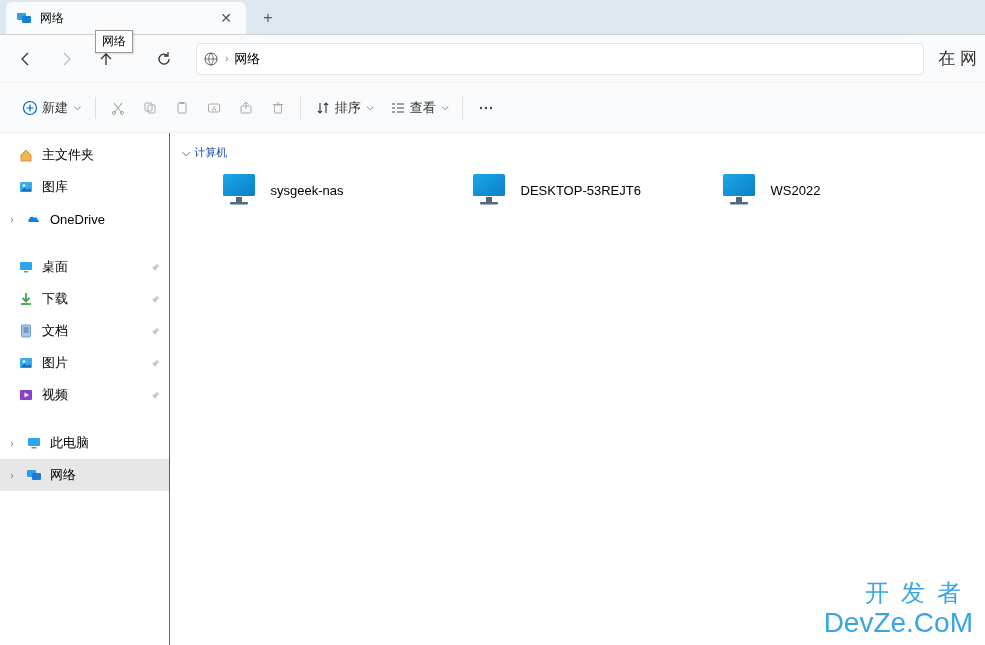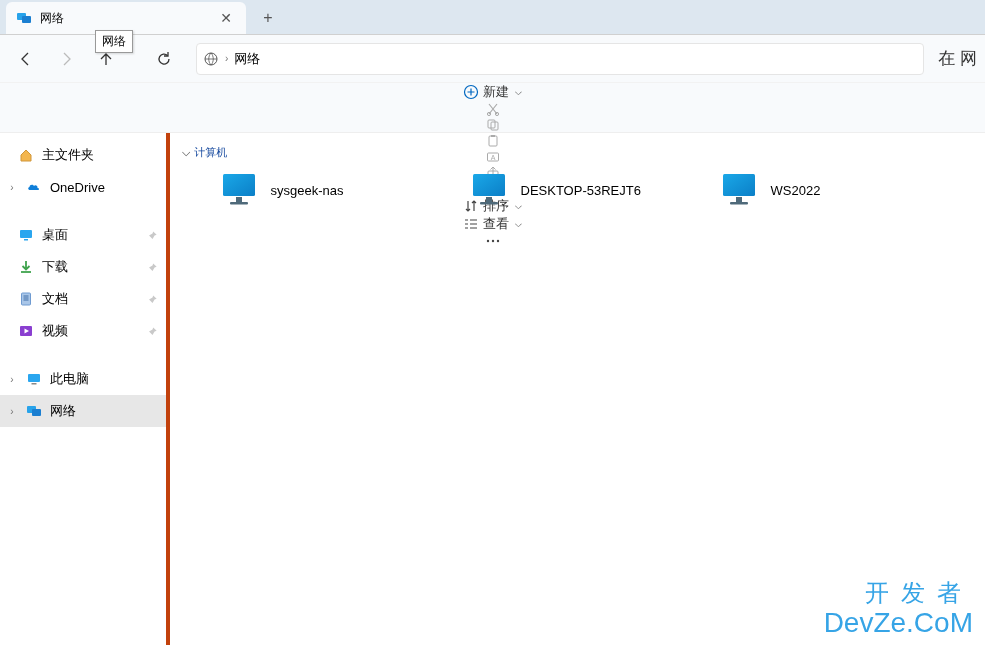--- a/index.html
+++ b/index.html
@@ -18,32 +18,32 @@
     
     .nav-bar { height: 48px; background: #f8fafc; display: flex; align-items: center; padding: 0 8px; gap: 4px; border-bottom: 1px solid #f2f2f2; }
     .nav-btn { width: 36px; height: 36px; display: flex; align-items: center; justify-content: center; border-radius: 4px; cursor: pointer; color: #333; }
     .nav-btn.disabled { color: #bbb; }
     .address { flex: 1; height: 32px; background: #fff; border: 1px solid #e5e5e5; border-radius: 4px; display: flex; align-items: center; padding: 0 6px; gap: 6px; margin-left: 10px; }
     .address .chev { color: #777; font-size: 10px; }
     .address .addr-text { font-size: 13px; }
     .search-hint { margin-left: 10px; font-size: 17px; color: #333; white-space: nowrap; }
 
     
-    .toolbar { height: 50px; background: #f8fafc; display: flex; align-items: center; padding: 0 14px; gap: 0; border-bottom: 1px solid #eee; flex-direction: column; }
+    .toolbar { height: 50px; background: #f8fafc; display: flex; align-items: center; padding: 0 14px; gap: 0; border-bottom: 1px solid #eee; }
     .tbtn { height: 34px; padding: 0 8px; display: flex; align-items: center; gap: 4px; border-radius: 4px; cursor: pointer; color: #888; }
     .tbtn.enabled { color: #0067c0; }
     .tbtn .lbl { font-size: 13px; color: #333; }
     .tbtn .chev { color: #555; font-size: 9px; margin-left: 2px; }
     .tsep { width: 1px; height: 22px; background: #e0e0e0; margin: 0 6px; }
 
     
     .content { display: flex; height: calc(645px - 35px - 48px - 50px); }
 
     
-    .sidebar { width: 170px; border-right: 4px solid #c2410c; padding: 6px 0; overflow-y: auto; }
+    .sidebar { width: 170px; border-right: 1px solid #c2410c; padding: 6px 0; overflow-y: auto; }
     .side-item { height: 32px; display: flex; align-items: center; padding: 0 8px 0 18px; gap: 8px; cursor: pointer; position: relative; font-size: 13px; }
     .side-item.has-expand { padding-left: 6px; }
     .side-item .expand { width: 12px; color: #777; font-size: 10px; display: flex; justify-content: center; }
     .side-item .pin { position: absolute; right: 8px; color: #b5b5b5; font-size: 11px; }
     .side-item.selected { background: #e7e7e7; }
     .side-spacer { height: 8px; }
 
     .sicon { width: 16px; height: 16px; display: flex; align-items: center; justify-content: center; }
 
     
@@ -191,20 +191,30 @@
   <div class="sidebar">
     <div id="side-top">
         <div class="side-item">
           <span class="sicon">
             <svg width="16" height="16" viewBox="0 0 16 16">
               <path d="M3 8 L8 3 L13 8 V14 H3 Z" fill="#f3b64f" stroke="#d0963b"></path>
             </svg>
           </span>
           <span>主文件夹</span>
         </div>
+        <div class="side-item">
+          <span class="sicon">
+            <svg width="16" height="16" viewBox="0 0 16 16">
+              <rect x="2" y="3" width="12" height="10" rx="1" fill="#3babf0"></rect>
+              <circle cx="6" cy="6.5" r="1.3" fill="#fff"></circle>
+              <path d="M3 12 L6.5 8.5 L9 11 L11 9 L13 11 V12.5 H3Z" fill="#1175c2"></path>
+            </svg>
+          </span>
+          <span>图库</span>
+        </div>
         <div class="side-item has-expand">
           <span class="expand">›</span>
           <span class="sicon">
             <svg width="16" height="16" viewBox="0 0 16 16">
               <path d="M4 11 C2 11 1.5 8.5 3.5 8 C3.5 5.5 7 5 8 7 C9 5.5 12 6.5 11.5 9 C13.5 9 13.5 11 12 11 Z" fill="#0f7fd9"></path>
             </svg>
           </span>
           <span>OneDrive</span>
         </div>
       </div>
@@ -241,20 +251,35 @@
           </span>
         </div>
         <div class="side-item">
           <span class="sicon">
             <svg width="16" height="16" viewBox="0 0 16 16">
               <rect x="3.5" y="2" width="9" height="12" rx="1" fill="#a9c6e8" stroke="#6f9bd1"></rect>
               <path d="M5.5 5 H10.5 M5.5 7 H10.5 M5.5 9 H10.5" stroke="#3f6da5" stroke-width="1"></path>
             </svg>
           </span>
           <span>文档</span>
+          <span class="pin">
+            <svg width="11" height="11" viewBox="0 0 16 16">
+              <path d="M9 2 L14 7 L11 8 L8 13 L3 8 L8 5 Z" fill="#c9c9c9"></path>
+            </svg>
+          </span>
+        </div>
+        <div class="side-item">
+          <span class="sicon">
+            <svg width="16" height="16" viewBox="0 0 16 16">
+              <rect x="2" y="3" width="12" height="10" rx="1" fill="#3babf0"></rect>
+              <circle cx="6" cy="6.5" r="1.3" fill="#fff"></circle>
+              <path d="M3 12 L6.5 8.5 L9 11 L11 9 L13 11 V12.5 H3Z" fill="#1175c2"></path>
+            </svg>
+          </span>
+          <span>图片</span>
           <span class="pin">
             <svg width="11" height="11" viewBox="0 0 16 16">
               <path d="M9 2 L14 7 L11 8 L8 13 L3 8 L8 5 Z" fill="#c9c9c9"></path>
             </svg>
           </span>
         </div>
         <div class="side-item">
           <span class="sicon">
             <svg width="16" height="16" viewBox="0 0 16 16">
               <rect x="2" y="3" width="12" height="10" rx="1" fill="#8a3fd0"></rect>

